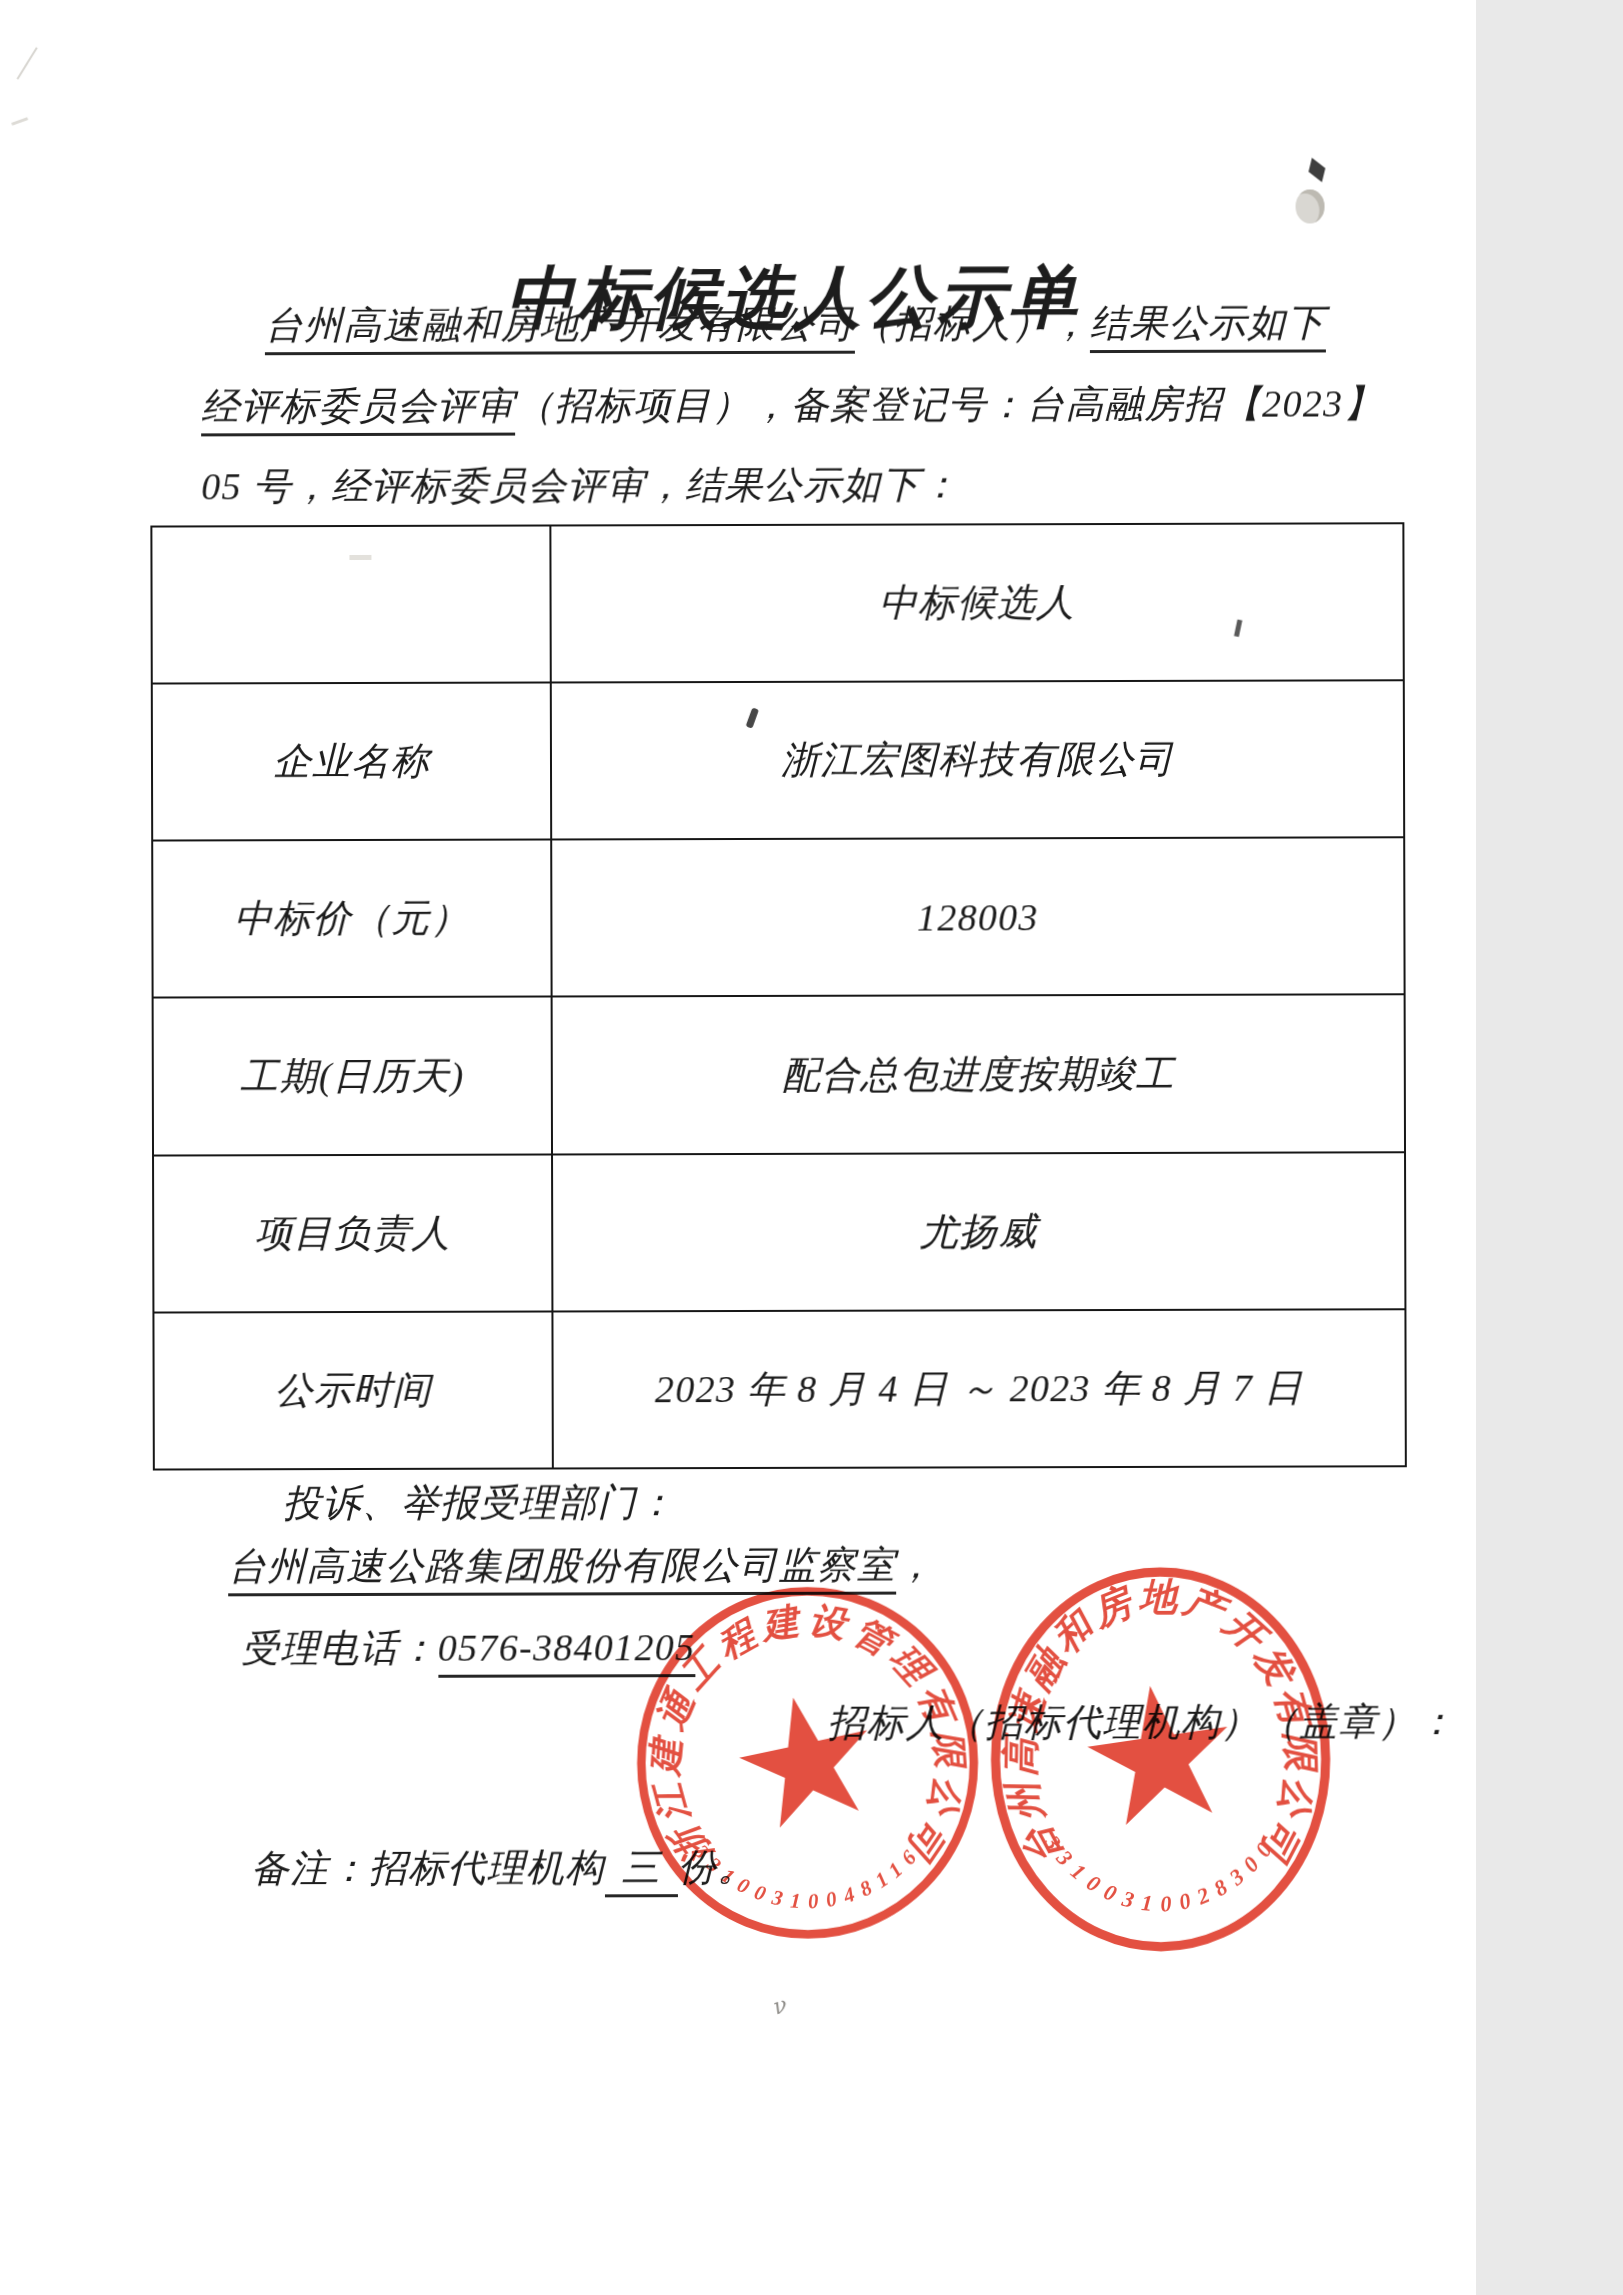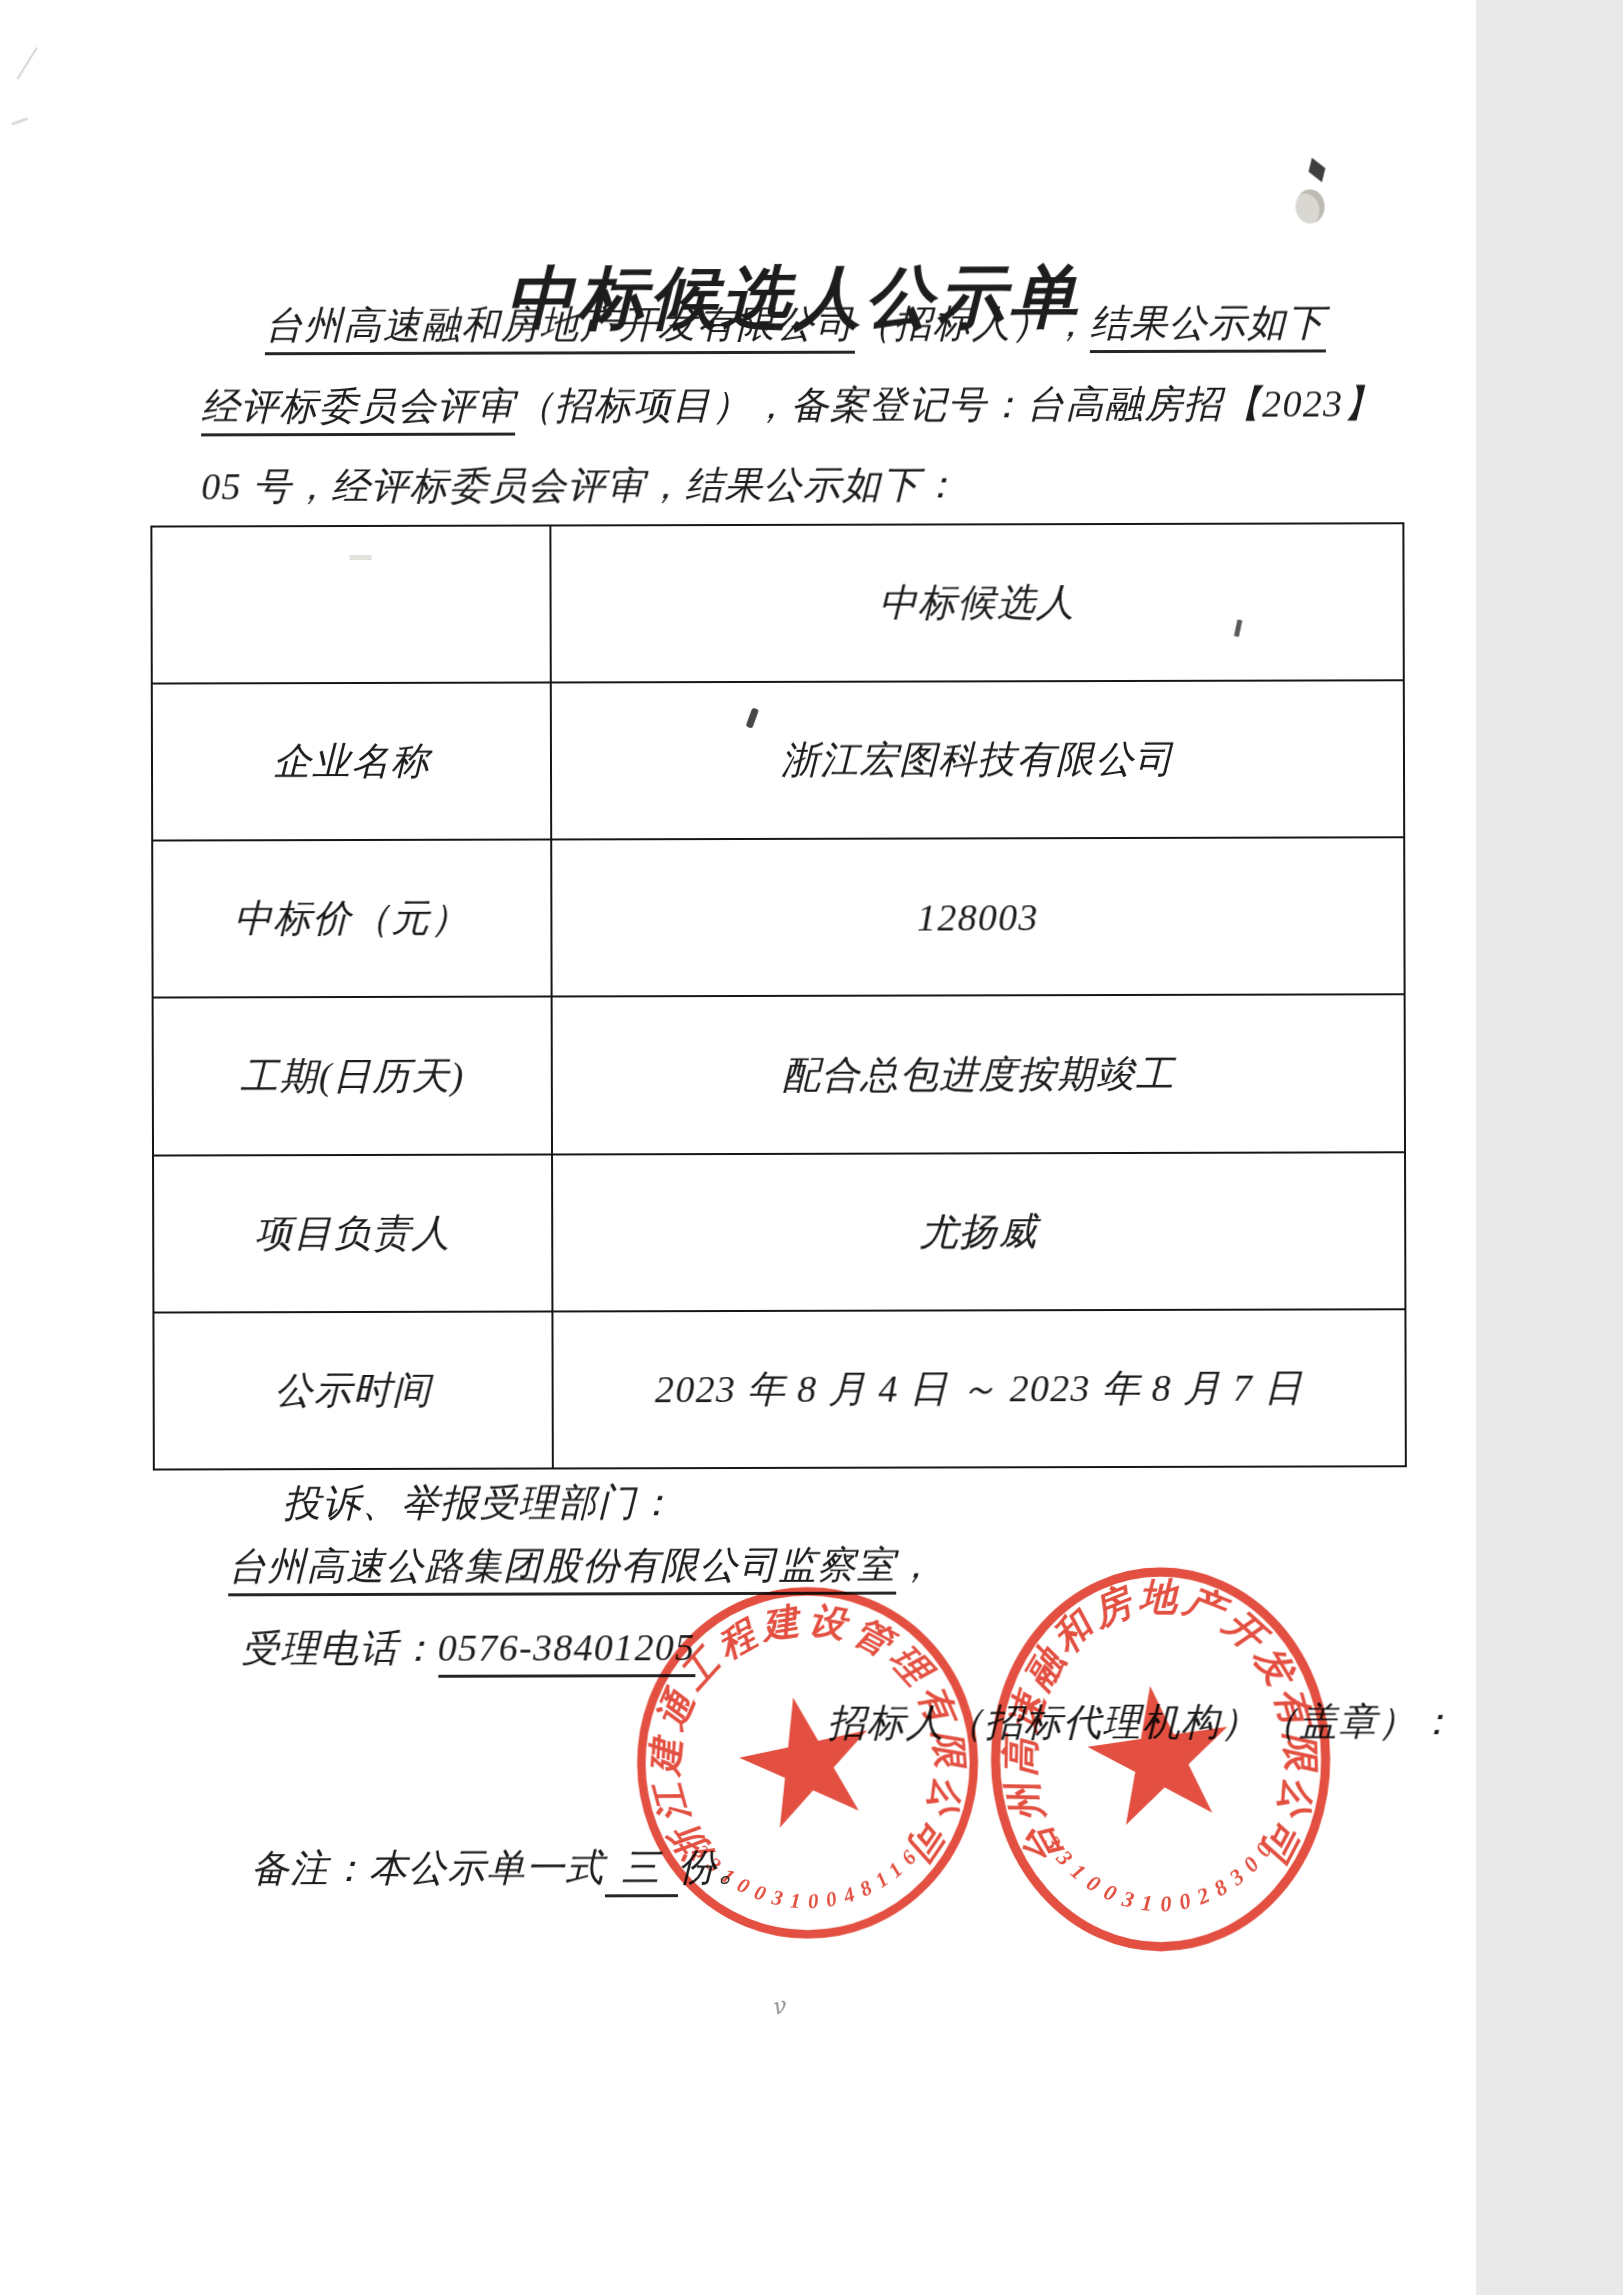--- a/index.html
+++ b/index.html
@@ -89,21 +89,21 @@
         <td class="c1">公示时间</td>
         <td>2023 年 8 月 4 日 ～ 2023 年 8 月 7 日</td>
       </tr>
     </tbody>
       </table>
 
     <div class="fline complaint">投诉、举报受理部门：</div>
     <div class="fline dept"><span class="u">台州高速公路集团股份有限公司监察室</span><span>，</span></div>
     <div class="fline phone"><span>受理电话：</span><span class="u">0576-38401205</span></div>
     <div class="fline stampline">招标人（招标代理机构）（盖章）：</div>
-    <div class="fline note"><span>备注：本公示单一式</span><span class="copies">三</span><span>份。</span></div>
+    <div class="fline note"><span>备注：招标代理机构</span><span class="copies">三</span><span>份。</span></div>
 
     <svg class="seal seal-left" width="354" height="360" viewBox="0 0 540 550">
       <defs>
         <path id="sl-company" d="M 270 473 A 198 198 0 1 1 270 77 A 198 198 0 1 1 270 473" fill="none"></path>
         <path id="sl-number" d="M 48 275 A 222 222 0 0 0 492 275" fill="none"></path>
       </defs>
       <ellipse cx="270" cy="275" rx="254" ry="262" fill="none" stroke="#df3726" stroke-width="13"></ellipse>
       <text font-size="56" letter-spacing="10" fill="#df3726" text-anchor="middle">
         <textPath href="#sl-company" startOffset="50%">浙江建通工程建设管理有限公司</textPath>
       </text>

